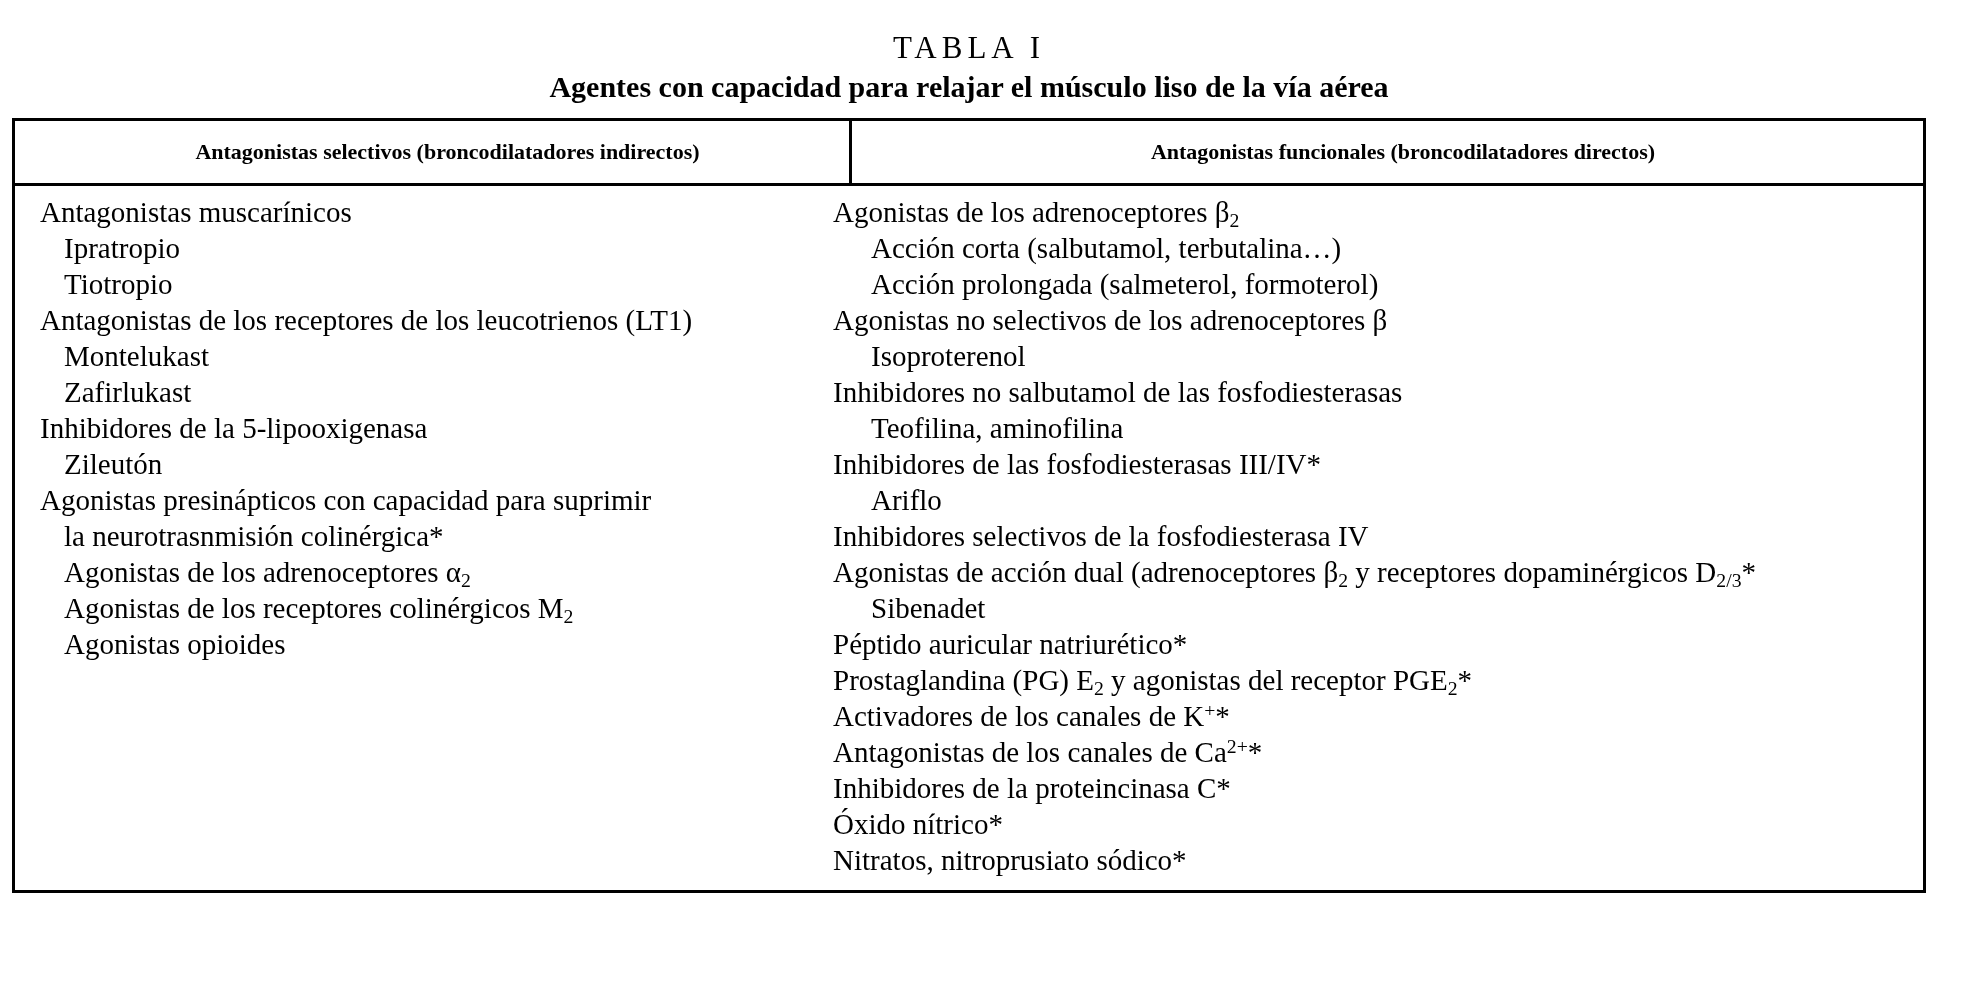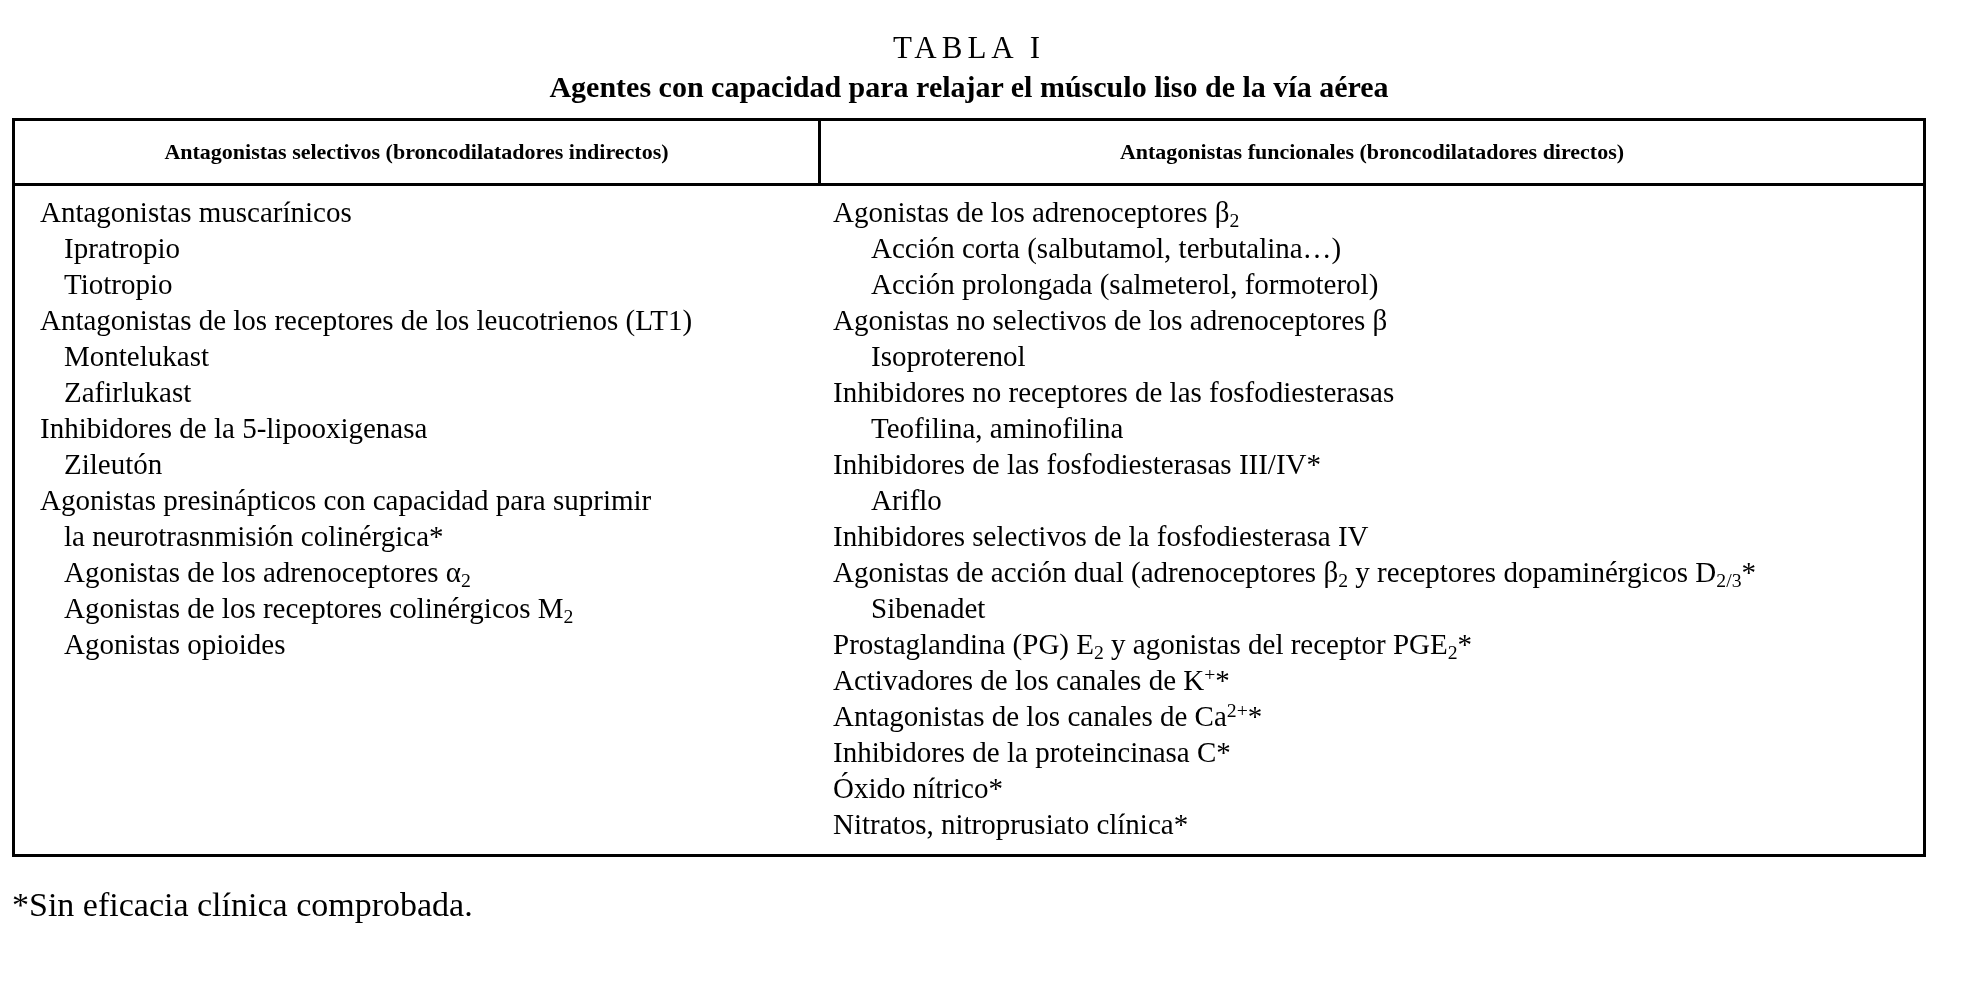--- a/index.html
+++ b/index.html
@@ -46,20 +46,21 @@
     border-bottom: 3px solid #000000;
   }
   .th {
     font-weight: bold;
     font-size: 22px;
     line-height: 26px;
     text-align: center;
     padding: 18px 18px;
     box-sizing: border-box;
     white-space: nowrap;
+    margin-left: 31px;
   }
   .th.left {
     width: 806px;
     border-right: 3px solid #000000;
   }
   .th.right {
     flex: 1;
     text-align: center;
   }
   .tbody {
@@ -127,33 +128,34 @@
             <div class="row indent">Agonistas de los adrenoceptores α<sub>2</sub></div>
             <div class="row indent">Agonistas de los receptores colinérgicos M<sub>2</sub></div>
             <div class="row indent">Agonistas opioides</div>
           </div>
         <div class="col right">
             <div class="row">Agonistas de los adrenoceptores β<sub>2</sub></div>
             <div class="row indent">Acción corta (salbutamol, terbutalina…)</div>
             <div class="row indent">Acción prolongada (salmeterol, formoterol)</div>
             <div class="row">Agonistas no selectivos de los adrenoceptores β</div>
             <div class="row indent">Isoproterenol</div>
-            <div class="row">Inhibidores no receptores de las fosfodiesterasas</div>
+            <div class="row">Inhibidores no salbutamol de las fosfodiesterasas</div>
             <div class="row indent">Teofilina, aminofilina</div>
             <div class="row">Inhibidores de las fosfodiesterasas III/IV*</div>
             <div class="row indent">Ariflo</div>
             <div class="row">Inhibidores selectivos de la fosfodiesterasa IV</div>
             <div class="row">Agonistas de acción dual (adrenoceptores β<sub>2</sub> y receptores dopaminérgicos D<sub>2/3</sub>*</div>
             <div class="row indent">Sibenadet</div>
+            <div class="row">Péptido auricular natriurético*</div>
             <div class="row">Prostaglandina (PG) E<sub>2</sub> y agonistas del receptor PGE<sub>2</sub>*</div>
             <div class="row">Activadores de los canales de K<sup>+</sup>*</div>
             <div class="row">Antagonistas de los canales de Ca<sup>2+</sup>*</div>
             <div class="row">Inhibidores de la proteincinasa C*</div>
             <div class="row">Óxido nítrico*</div>
-            <div class="row">Nitratos, nitroprusiato clínica*</div>
+            <div class="row">Nitratos, nitroprusiato sódico*</div>
           </div>
       </div>
     </div>
 
     <div class="footnote">*Sin eficacia clínica comprobada.</div>
 
   </div>
 </div>
 
 </body></html>

